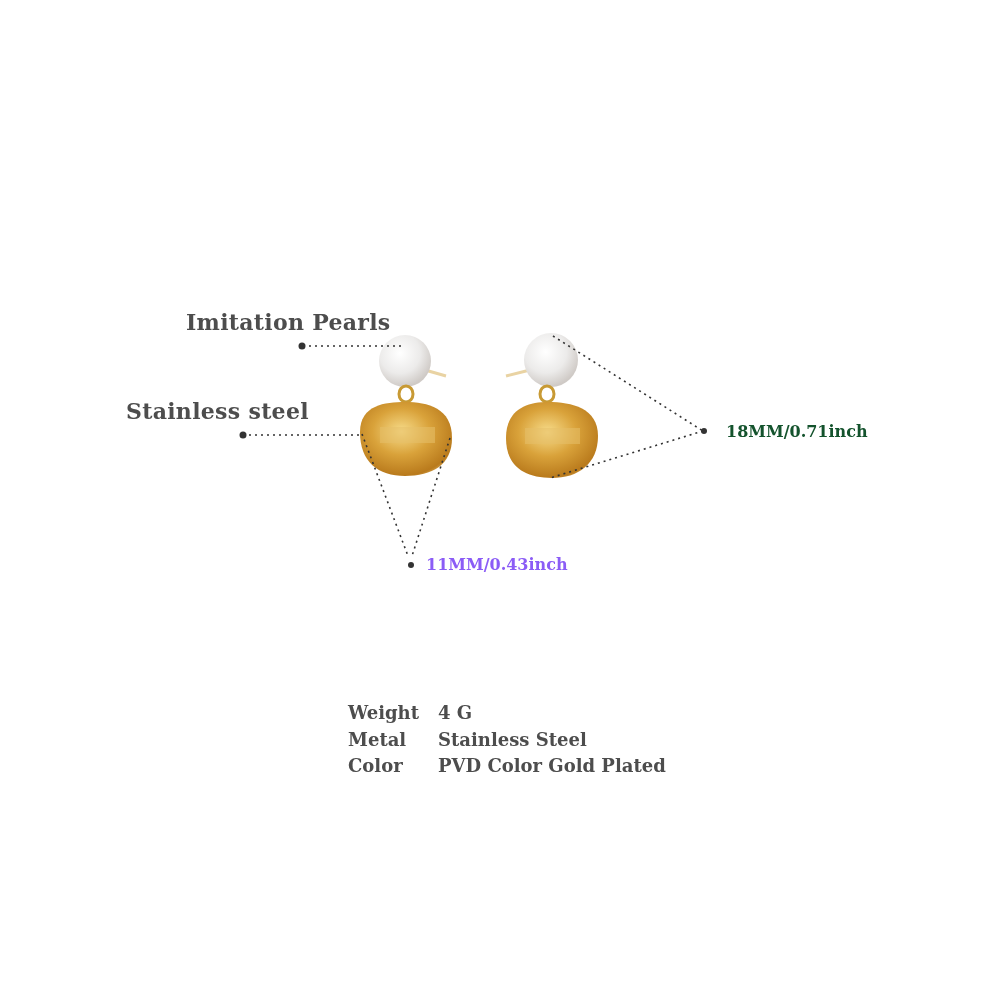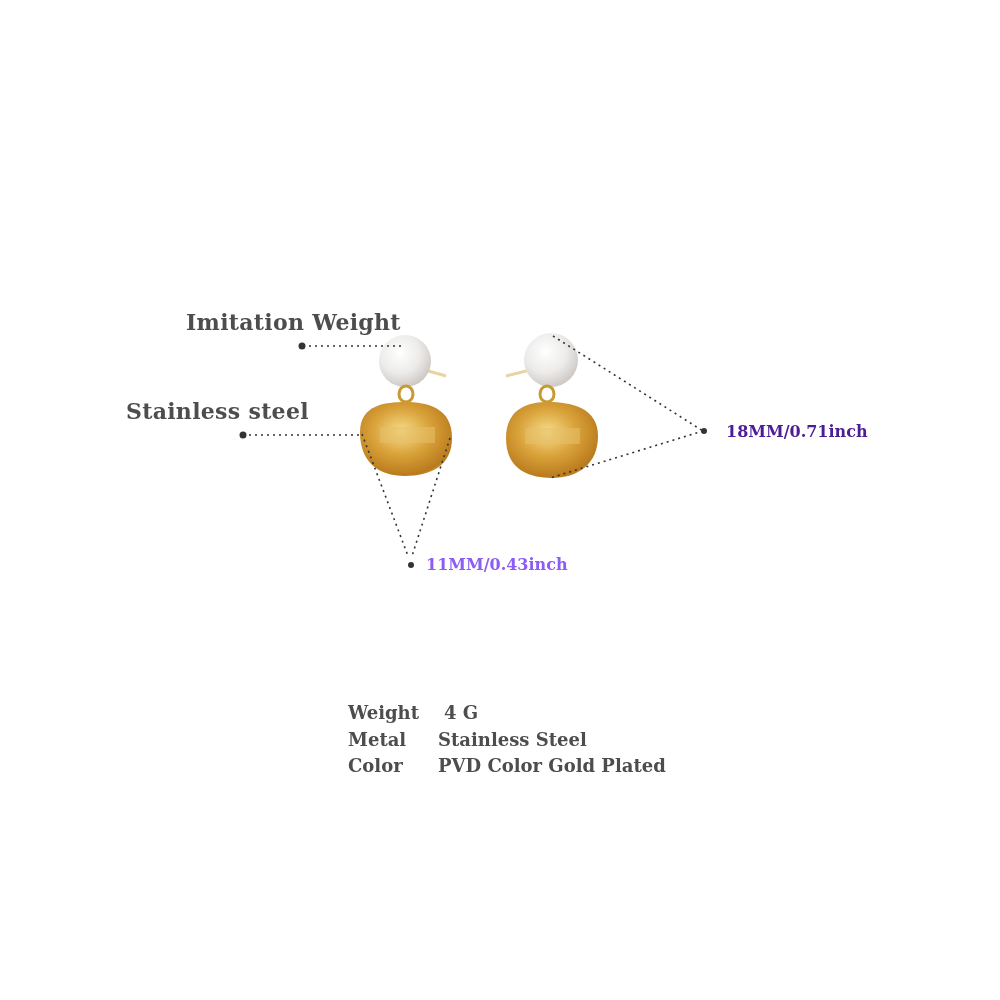--- a/index.html
+++ b/index.html
@@ -1,27 +1,27 @@
 <!DOCTYPE html>
 <html><head>
 <meta charset="utf-8">
 <style>
   html, body { margin:0; padding:0; background:#ffffff; }
   body { width:1000px; height:1000px; position:relative; overflow:hidden;
          font-family: "DejaVu Serif", "Liberation Serif", serif; color:#4a4a4a; }
   .label { position:absolute; font-weight:bold; color:#4d4d4d; white-space:nowrap; }
   .lbl-pearl { left:186px; top:309px; font-size:22px; letter-spacing:0.3px; }
   .lbl-steel { left:126px; top:398px; font-size:22px; letter-spacing:0.3px; }
-  .lbl-len { left:726px; top:422px; font-size:16px; color:#4c1d95; }
+  .lbl-len { left:726px; top:422px; font-size:16px; color:#14532d; }
   .lbl-wid { left:426px; top:555px; font-size:16px; color:#8b5cf6; }
   .overlay { position:absolute; left:0; top:0; }
   .specs { position:absolute; left:348px; top:700px; font-size:18px; font-weight:bold; color:#4d4d4d; line-height:26.5px; }
   .spec-row { display:flex;align-items:center; }
   .spec-key { width:90px; }
-  .spec-row:nth-child(1) .spec-val { margin-left:6px; }
+  .spec-row:nth-child(1) .spec-val { margin-left:0; }
 </style>
 </head>
 <body>
 
 <svg class="overlay" width="1000" height="1000" viewBox="0 0 1000 1000">
   <defs>
     <radialGradient id="pearlG" cx="40%" cy="35%" r="65%">
       <stop offset="0%" stop-color="#ffffff"></stop>
       <stop offset="60%" stop-color="#ecebea"></stop>
       <stop offset="100%" stop-color="#cfcac6"></stop>
@@ -59,21 +59,21 @@
     <line x1="450" y1="438" x2="412" y2="556"></line>
   </g>
   <g fill="#333">
     <circle cx="302" cy="346" r="3.5"></circle>
     <circle cx="243" cy="435" r="3.5"></circle>
     <circle cx="704" cy="431" r="3"></circle>
     <circle cx="411" cy="565" r="3"></circle>
   </g>
 </svg>
 
-<div class="label lbl-pearl">Imitation Weight</div>
+<div class="label lbl-pearl">Imitation Pearls</div>
 <div class="label lbl-steel">Stainless steel</div>
 <div class="label lbl-len">18MM/0.71inch</div>
 <div class="label lbl-wid">11MM/0.43inch</div>
 
 <div class="specs">
   <div class="spec-row">
     <span class="spec-key">Weight</span>
     <span class="spec-val">4 G</span>
   </div>
   <div class="spec-row">

